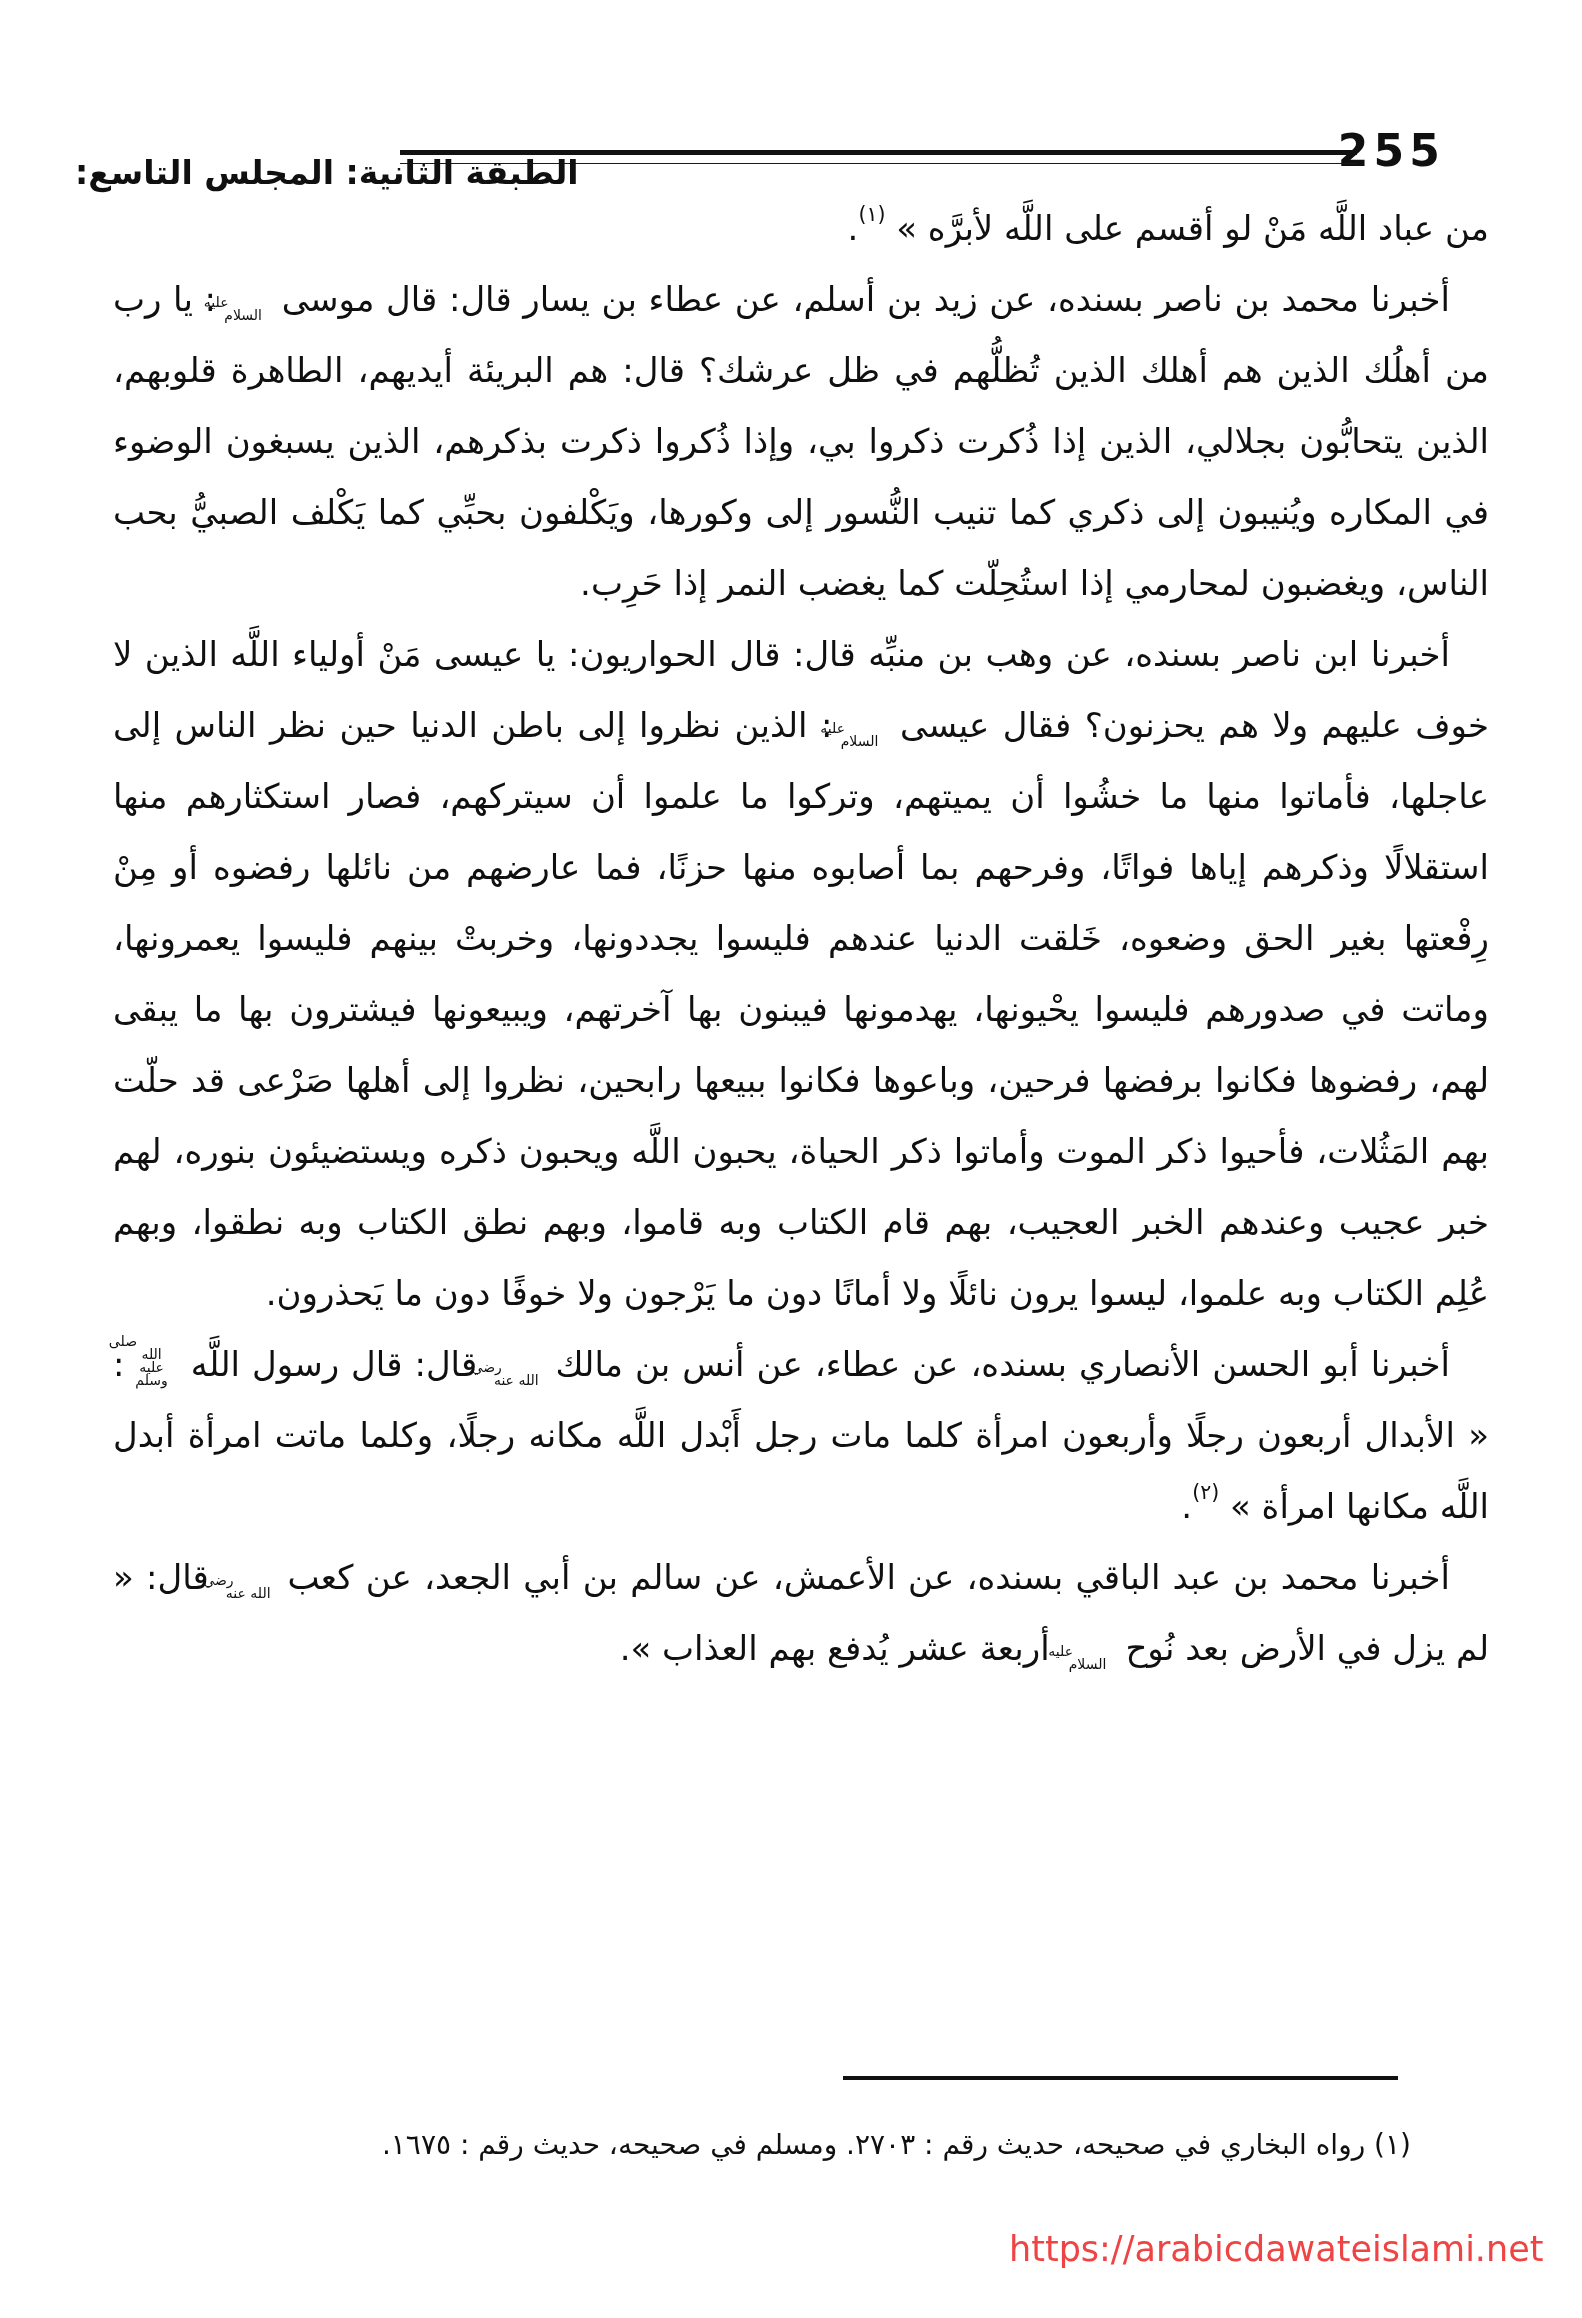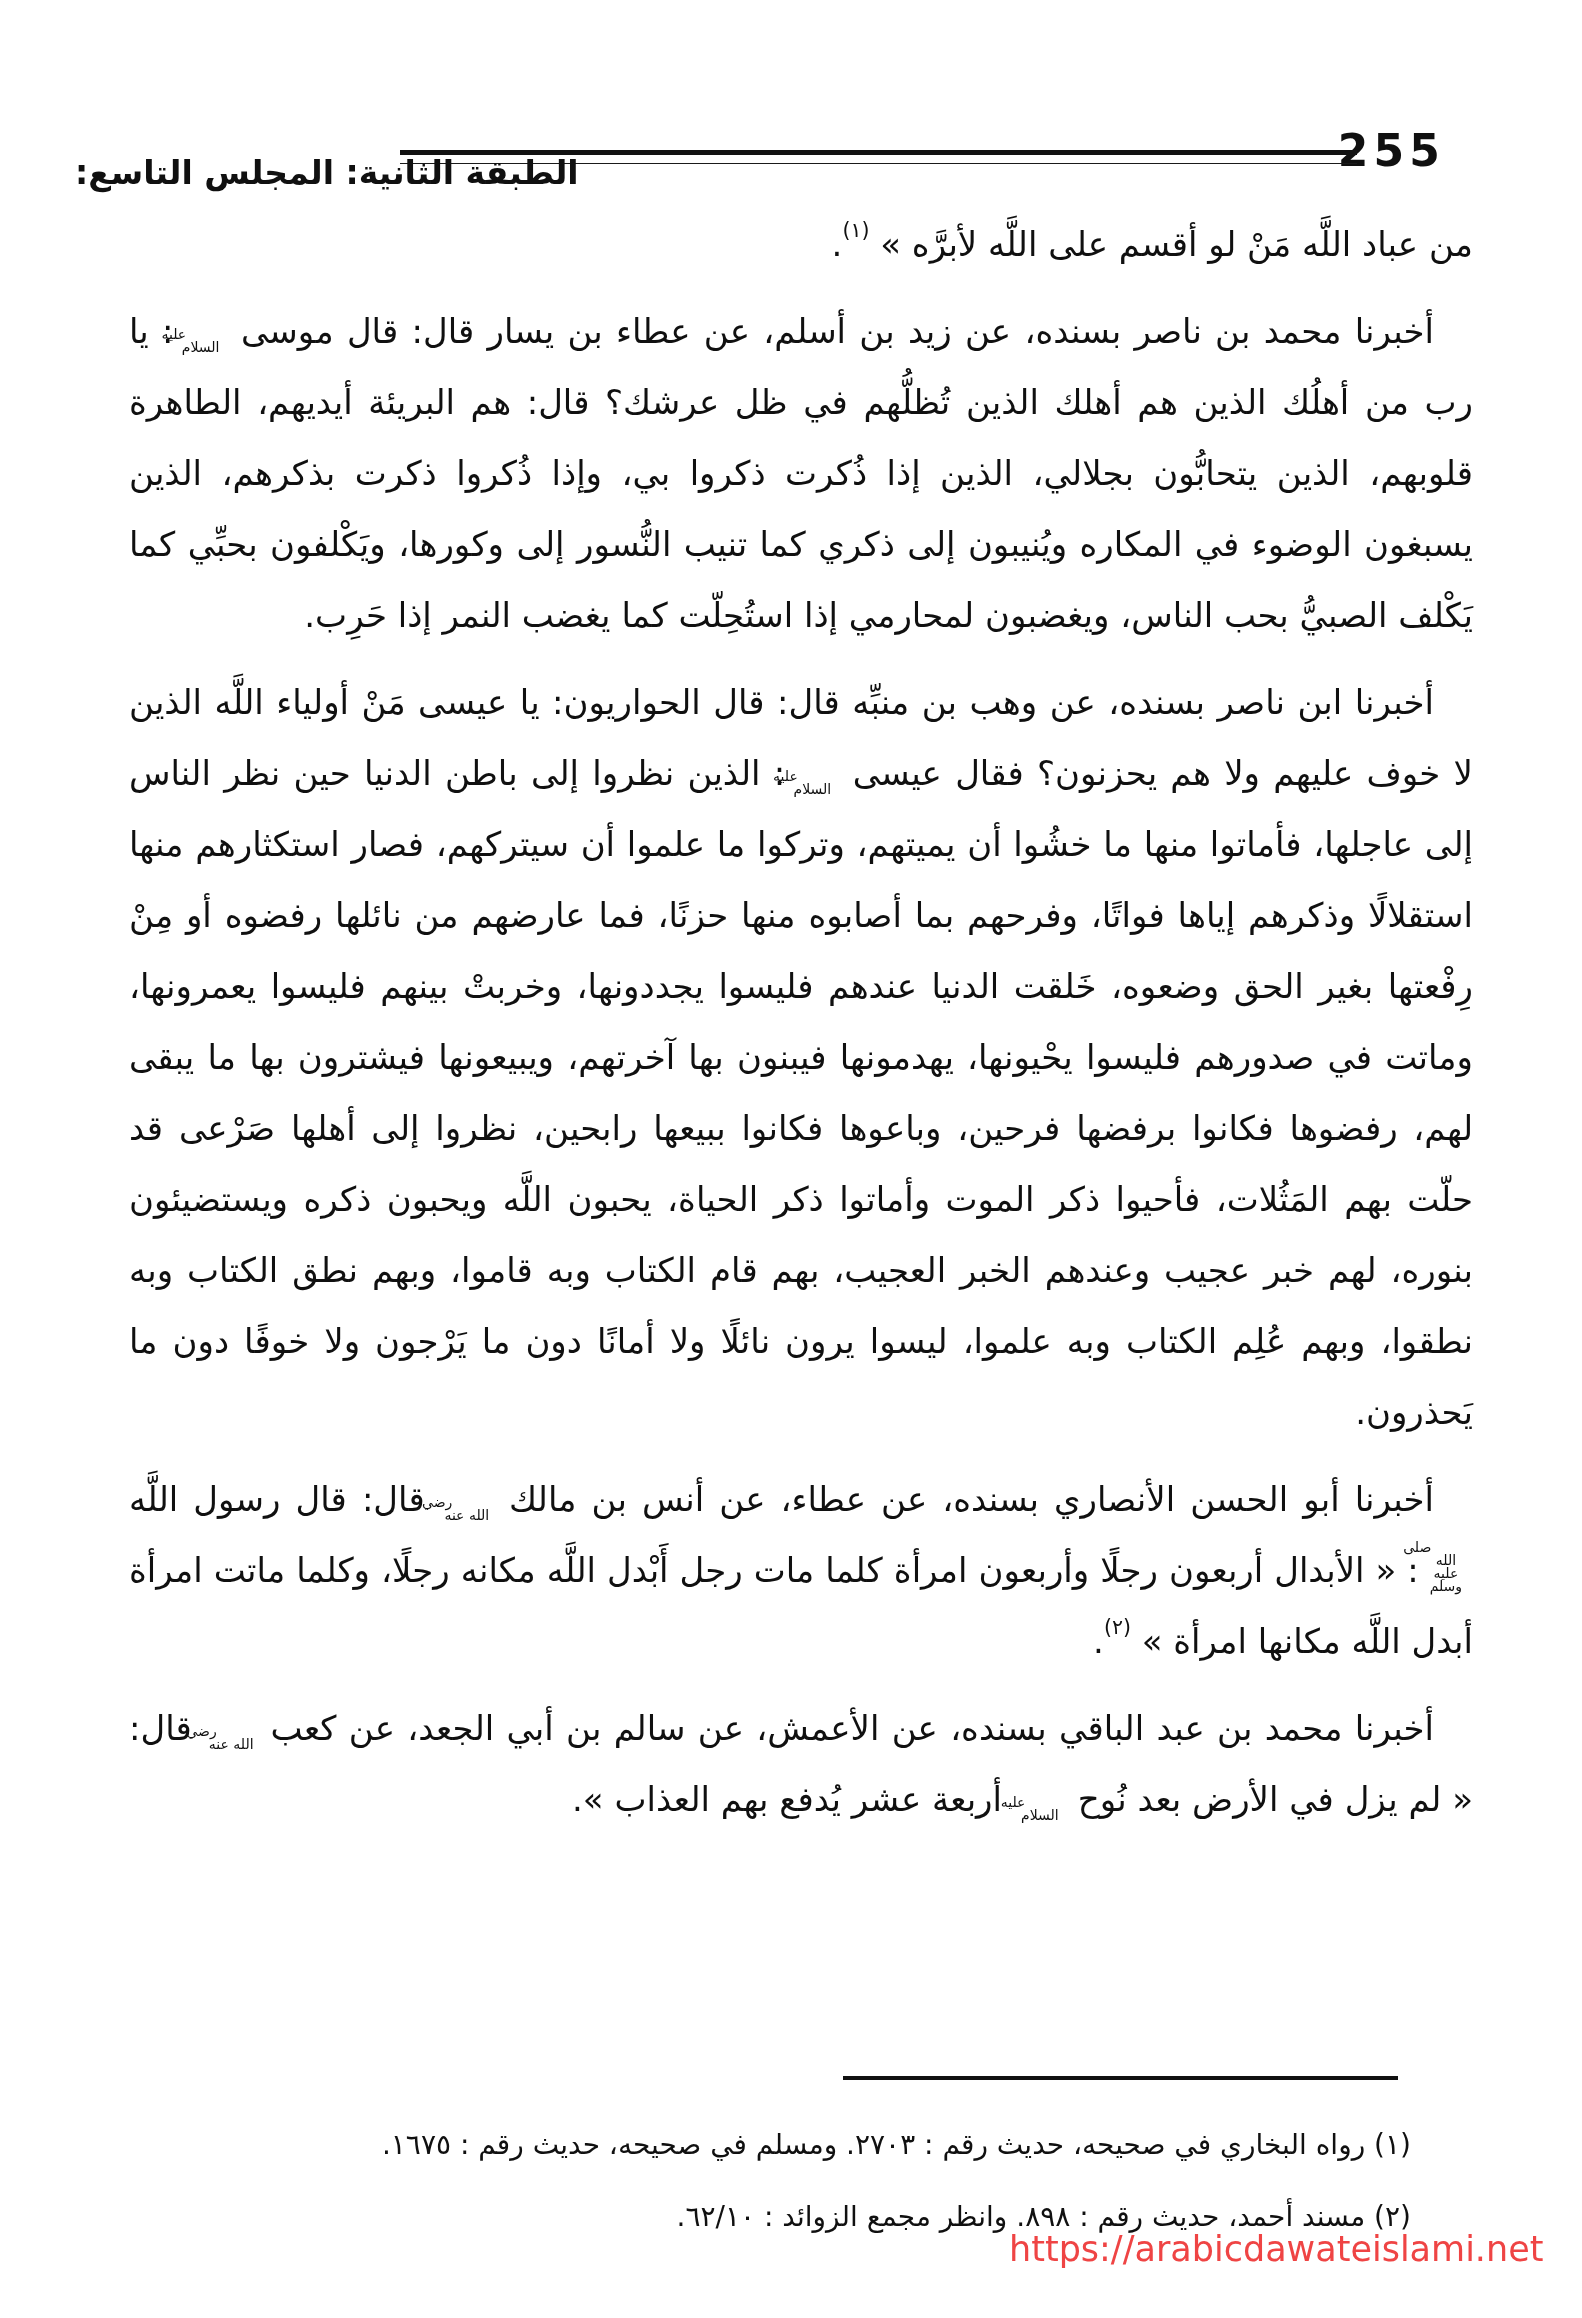--- a/index.html
+++ b/index.html
@@ -44,21 +44,21 @@
   
   .body-block {
     position: absolute;
     top: 193px;
     left: 113px;
     width: 1376px;
     font-size: 34px;
     line-height: 71px;
     text-align: justify;
   }
-  .para { margin: 16px; text-align: justify; }
+  .para { margin: 0; text-align: justify; }
   .para.indent { text-indent: 39px; }
   .fnref {
     font-size: 20.5px;
     vertical-align: 19px;
     line-height: 0;
   }
   .honorific {
     display: inline-block;
     width: 49px;
     font-size: 14px;
@@ -118,19 +118,18 @@
       <p class="para indent"><span class="run">أخبرنا محمد بن ناصر بسنده، عن زيد بن أسلم، عن عطاء بن يسار قال: قال موسى </span><span class="honorific">عليه السلام</span><span class="run">: يا رب من أهلُك الذين هم أهلك الذين تُظلُّهم في ظل عرشك؟ قال: هم البريئة أيديهم، الطاهرة قلوبهم، الذين يتحابُّون بجلالي، الذين إذا ذُكرت ذكروا بي، وإذا ذُكروا ذكرت بذكرهم، الذين يسبغون الوضوء في المكاره ويُنيبون إلى ذكري كما تنيب النُّسور إلى وكورها، ويَكْلفون بحبِّي كما يَكْلف الصبيُّ بحب الناس، ويغضبون لمحارمي إذا استُحِلّت كما يغضب النمر إذا حَرِب.</span></p>
       <p class="para indent"><span class="run">أخبرنا ابن ناصر بسنده، عن وهب بن منبِّه قال: قال الحواريون: يا عيسى مَنْ أولياء اللَّه الذين لا خوف عليهم ولا هم يحزنون؟ فقال عيسى </span><span class="honorific">عليه السلام</span><span class="run">: الذين نظروا إلى باطن الدنيا حين نظر الناس إلى عاجلها، فأماتوا منها ما خشُوا أن يميتهم، وتركوا ما علموا أن سيتركهم، فصار استكثارهم منها استقلالًا وذكرهم إياها فواتًا، وفرحهم بما أصابوه منها حزنًا، فما عارضهم من نائلها رفضوه أو مِنْ رِفْعتها بغير الحق وضعوه، خَلقت الدنيا عندهم فليسوا يجددونها، وخربتْ بينهم فليسوا يعمرونها، وماتت في صدورهم فليسوا يحْيونها، يهدمونها فيبنون بها آخرتهم، ويبيعونها فيشترون بها ما يبقى لهم، رفضوها فكانوا برفضها فرحين، وباعوها فكانوا ببيعها رابحين، نظروا إلى أهلها صَرْعى قد حلّت بهم المَثُلات، فأحيوا ذكر الموت وأماتوا ذكر الحياة، يحبون اللَّه ويحبون ذكره ويستضيئون بنوره، لهم خبر عجيب وعندهم الخبر العجيب، بهم قام الكتاب وبه قاموا، وبهم نطق الكتاب وبه نطقوا، وبهم عُلِم الكتاب وبه علموا، ليسوا يرون نائلًا ولا أمانًا دون ما يَرْجون ولا خوفًا دون ما يَحذرون.</span></p>
       <p class="para indent"><span class="run">أخبرنا أبو الحسن الأنصاري بسنده، عن عطاء، عن أنس بن مالك </span><span class="honorific">رضي الله عنه</span><span class="run"> قال: قال رسول اللَّه </span><span class="honorific">صلى الله عليه وسلم</span><span class="run">: « الأبدال أربعون رجلًا وأربعون امرأة كلما مات رجل أَبْدل اللَّه مكانه رجلًا، وكلما ماتت امرأة أبدل اللَّه مكانها امرأة » </span><span class="fnref">(٢)</span><span class="run">.</span></p>
       <p class="para indent"><span class="run">أخبرنا محمد بن عبد الباقي بسنده، عن الأعمش، عن سالم بن أبي الجعد، عن كعب </span><span class="honorific">رضي الله عنه</span><span class="run"> قال: « لم يزل في الأرض بعد نُوح </span><span class="honorific">عليه السلام</span><span class="run"> أربعة عشر يُدفع بهم العذاب ».</span></p>
     </main>
 
   <div class="fn-sep"></div>
 
   <section class="footnotes">
       <p class="footnote">(١) رواه البخاري في صحيحه، حديث رقم : ٢٧٠٣. ومسلم في صحيحه، حديث رقم : ١٦٧٥.</p>
-      <p class="footnote">(٢) مسند أحمد، حديث رقم : ٨٩٨. وانظر مجمع الزوائد : ٦٢/١٠.</p>
     </section>
 
   <div class="watermark">https://arabicdawateislami.net</div>
 
 </div>
 
 
 </body></html>

